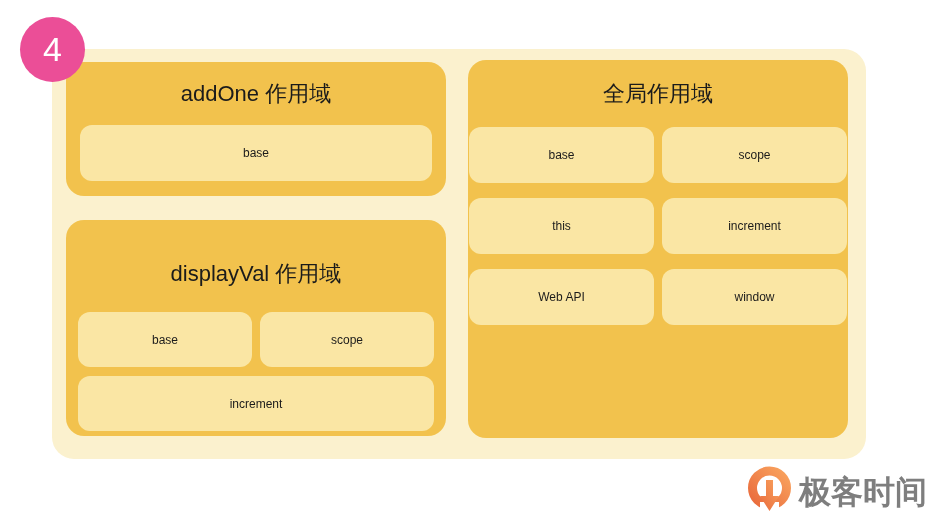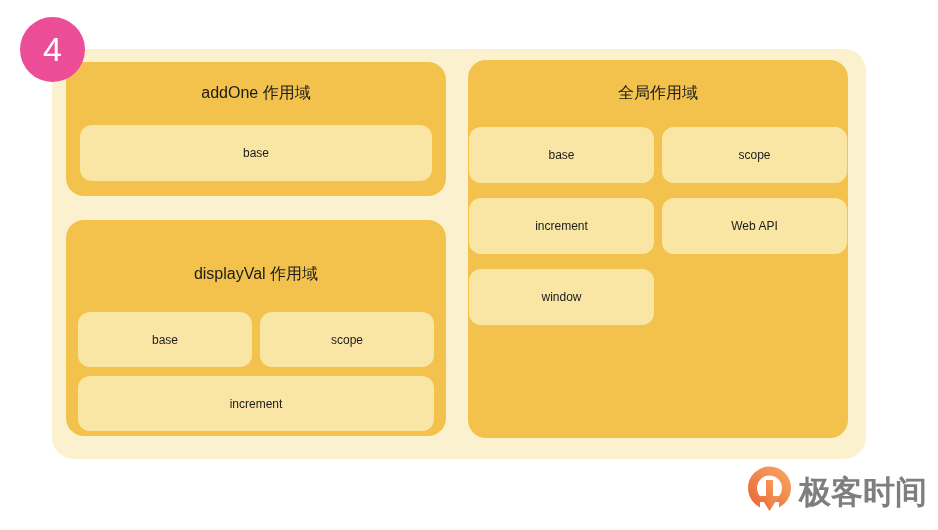--- a/index.html
+++ b/index.html
@@ -32,21 +32,21 @@
   }
 
   .scope {
     position: absolute;
     background: #f2c24d;
     border-radius: 18px;
     display: flex; flex-direction: column;
     box-sizing: border-box;
   }
   .scope h2 {
-    margin: 0; font-weight: 400; font-size: 16px;
+    margin: 0; font-weight: 400; font-size: 22px;
     display: flex; align-items: center; justify-content: center;
     color: #1b1b1b; flex: 0 0 auto;
   }
   .scope-addone    { left: 14px;  top: 13px;  width: 380px; height: 134px; padding: 0 14px 15px; }
   .scope-addone h2 { height: 63px; }
   .scope-displayval    { left: 14px;  top: 171px; width: 380px; height: 216px; padding: 16px 12px 22px; }
   .scope-displayval h2 { height: 76px; }
   .scope-global    { left: 416px; top: 11px;  width: 380px; height: 378px; padding: 0 1px 12px; }
   .scope-global h2 { height: 67px; }
 
@@ -100,20 +100,21 @@
         <div class="item">scope</div>
         <div class="item full">increment</div>
       </div>
     </section>
 
     <section class="scope scope-global">
       <h2>全局作用域</h2>
       <div class="items-3">
         <div class="item">base</div>
         <div class="item">scope</div>
+        <div class="item">this</div>
         <div class="item">increment</div>
         <div class="item">Web API</div>
         <div class="item">window</div>
       </div>
     </section>
 
   </div>
 
   <div class="logo">
     <svg width="47" height="53" viewBox="0 0 47 53" aria-hidden="true">

